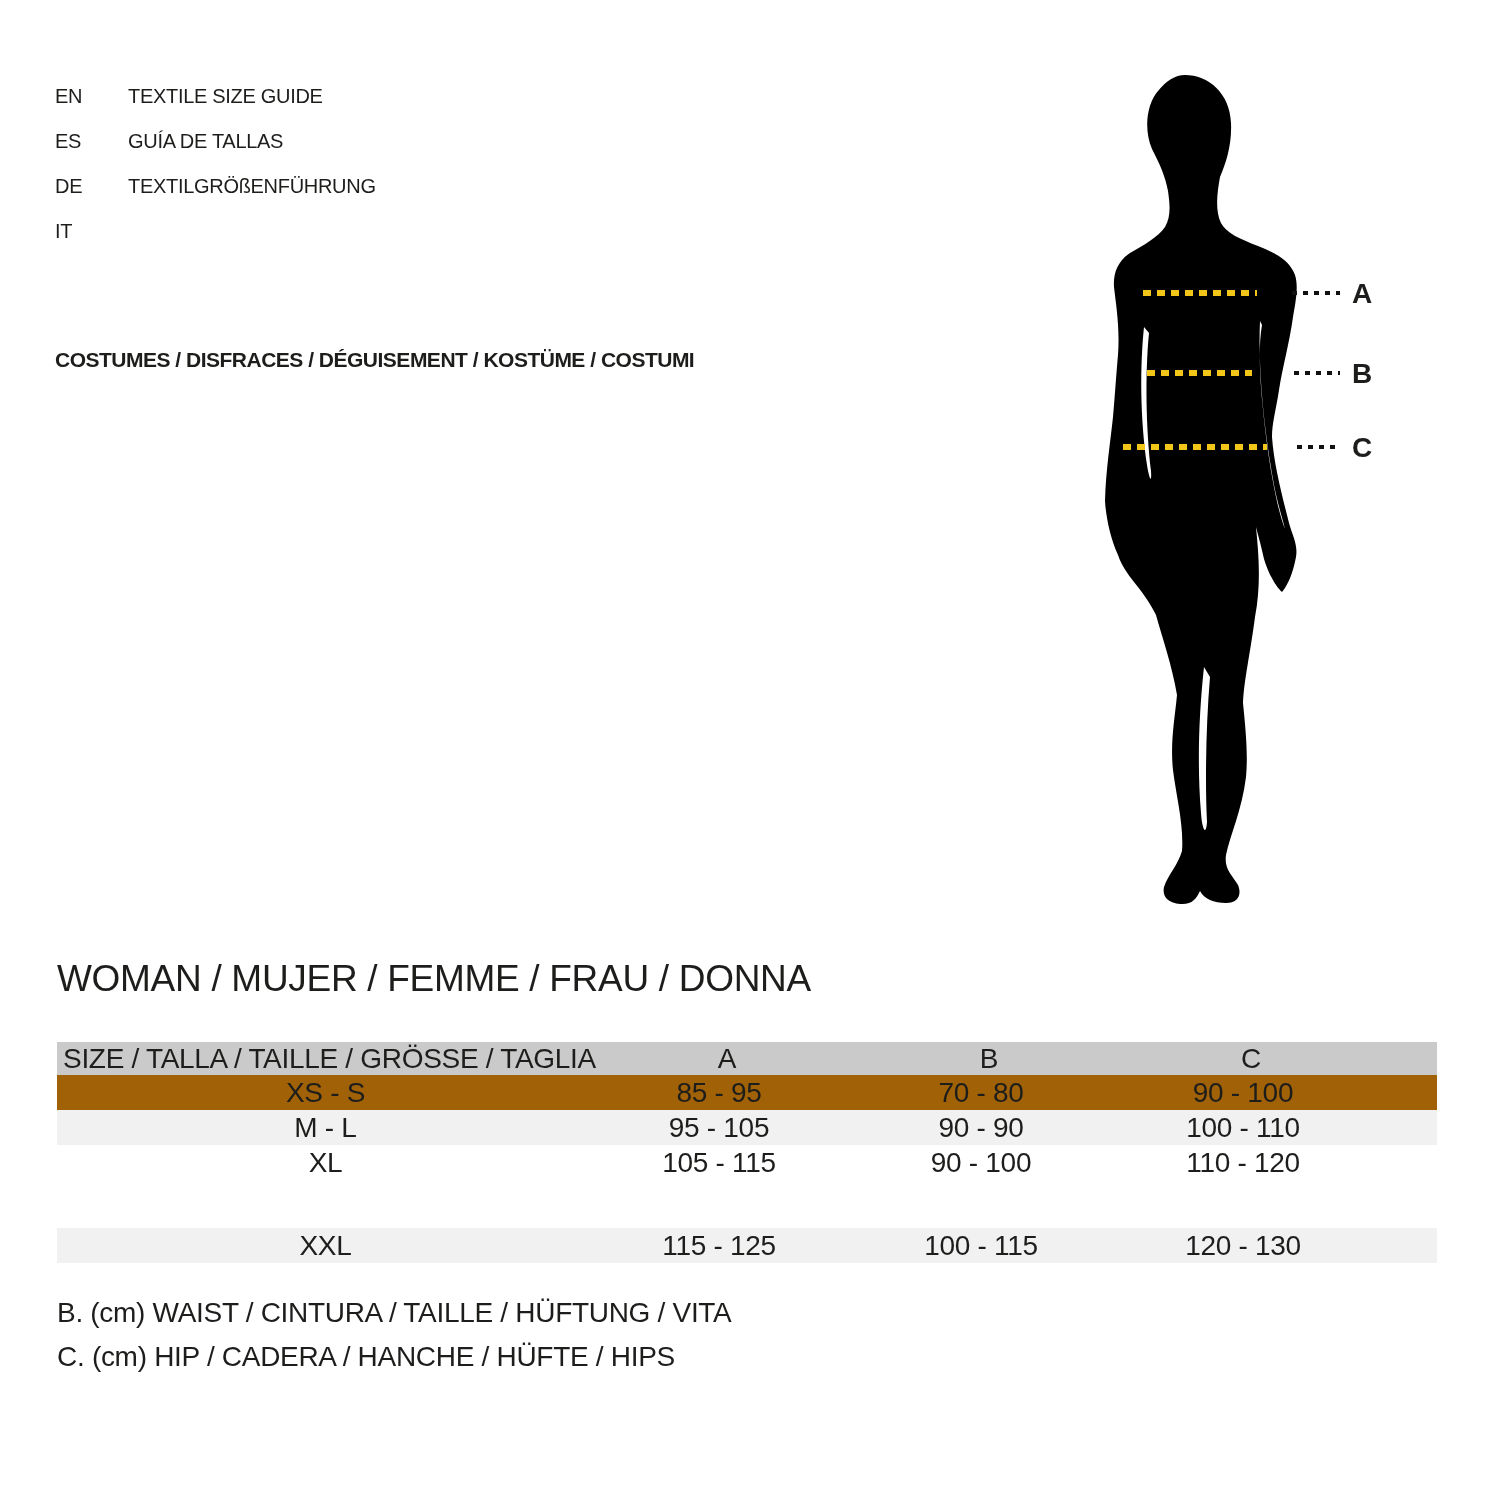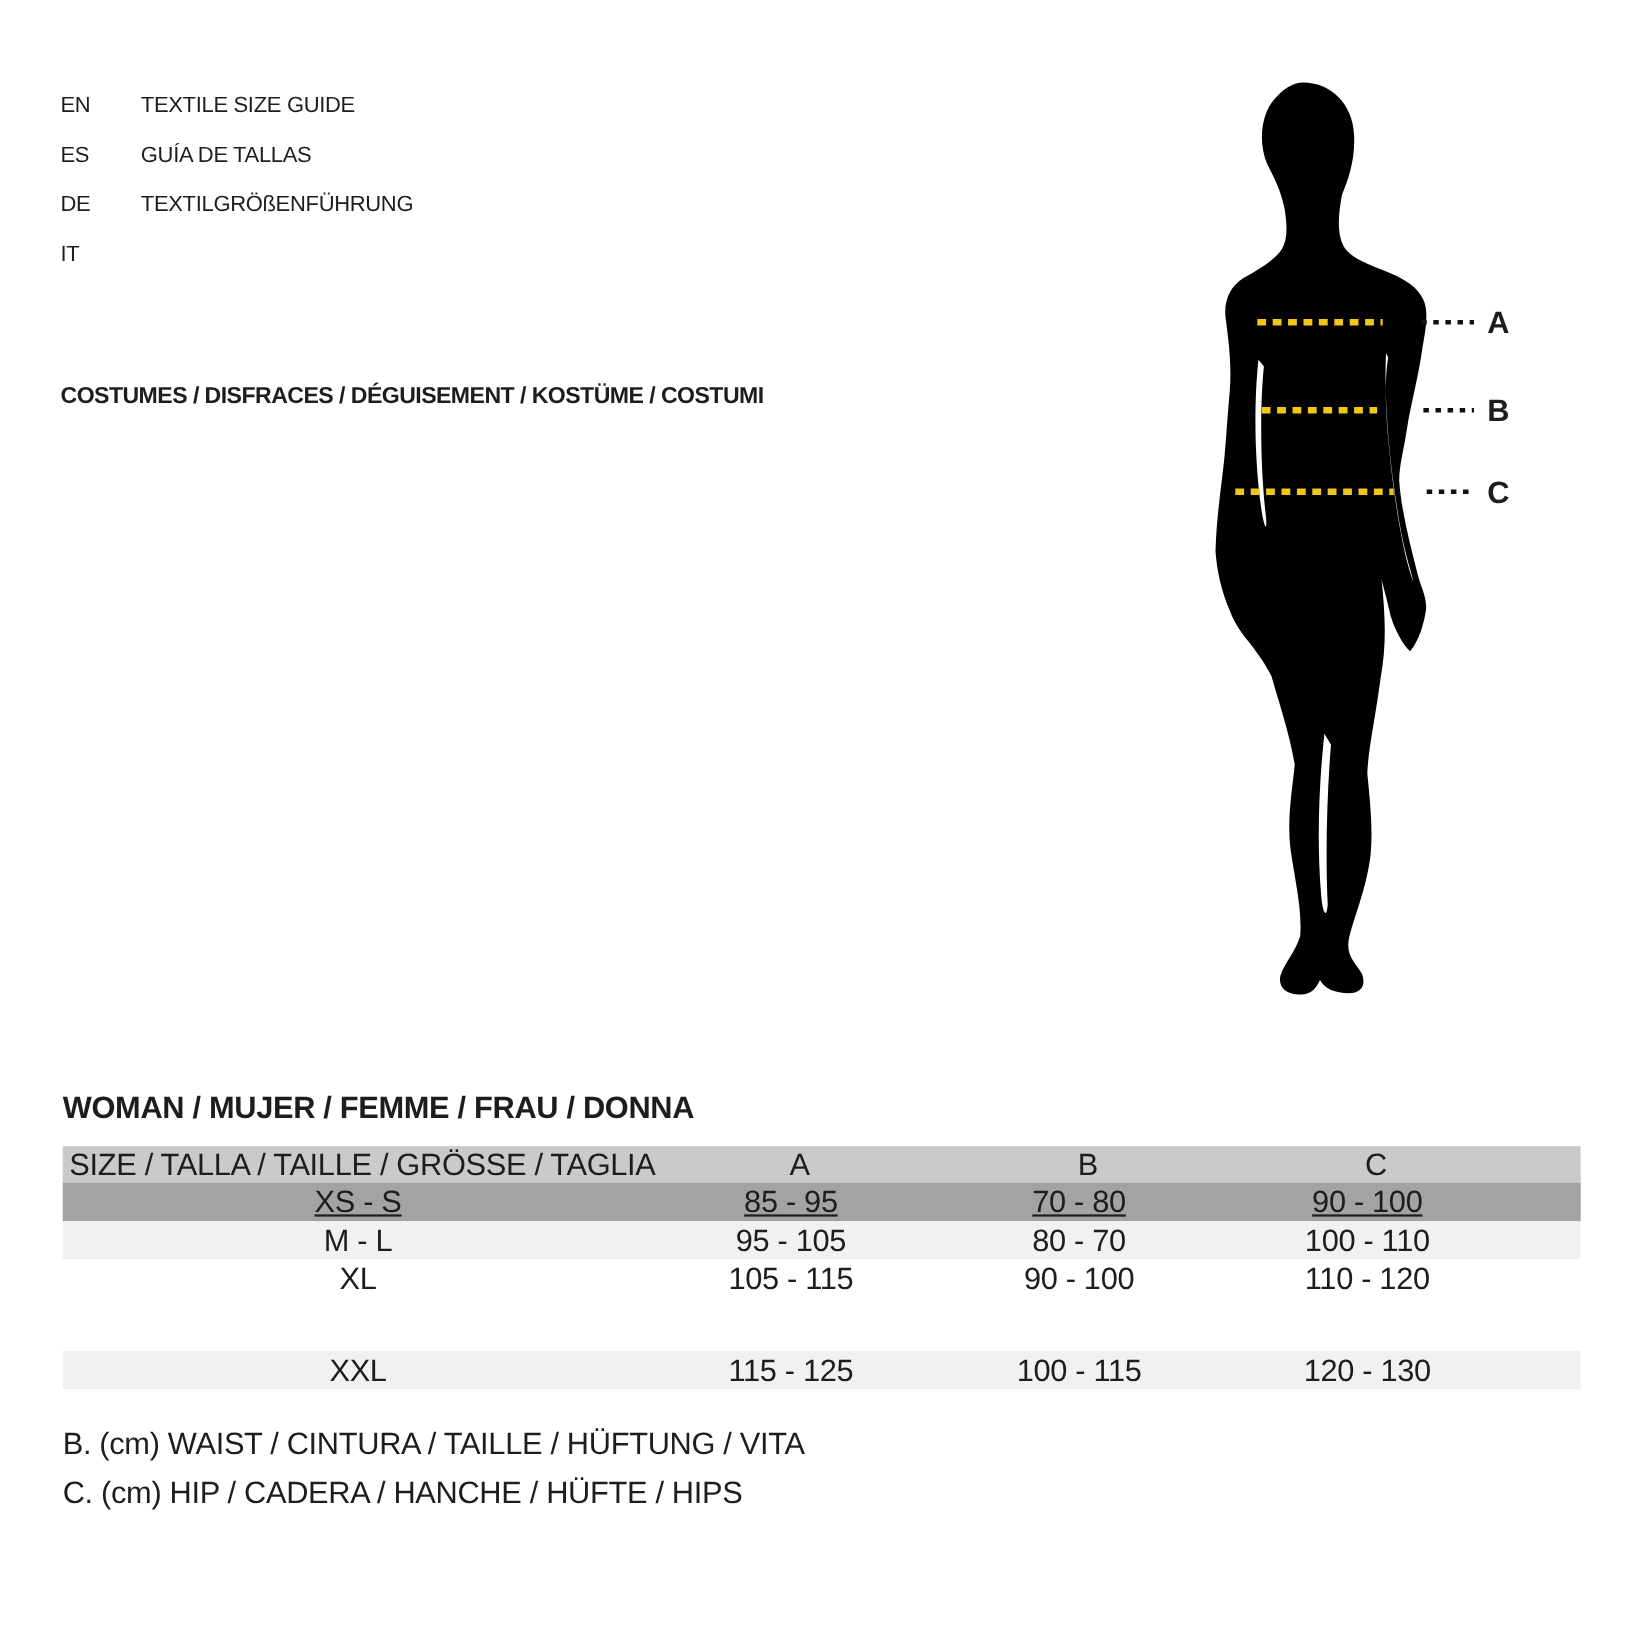--- a/index.html
+++ b/index.html
@@ -26,22 +26,22 @@
   .category-line{
     position:absolute;left:55px;top:340px;
     font-size:21px;line-height:40px;font-weight:700;
     letter-spacing:-0.5px;white-space:nowrap;
   }
   
   .figure-wrap{position:absolute;left:1080px;top:65px;width:320px;height:850px;}
   .marker-label{font-family:"Liberation Sans","DejaVu Sans",sans-serif;font-weight:700;font-size:28px;}
   
   .section-heading{
-    position:absolute;left:57px;top:992px;
-    font-size:28px;line-height:30px;letter-spacing:-0.3px;white-space:nowrap;font-weight:bold;
+    position:absolute;left:57px;top:964px;
+    font-size:37px;line-height:30px;letter-spacing:-0.3px;white-space:nowrap;
   }
   
   .size-table{
     position:absolute;left:57px;top:1042px;width:1380px;
     font-size:28px;letter-spacing:-0.3px;
   }
   .t-row{display:flex;align-items:center;height:35px;}
   .t-row.header{height:33px;}
   .c-size{flex:0 0 531px;text-align:center;padding-left:6px;box-sizing:border-box;white-space:nowrap;}
   .c-a,.c-b,.c-c{flex:0 0 262px;text-align:center;white-space:nowrap;}
@@ -141,31 +141,31 @@
   <div class="section-heading">WOMAN / MUJER / FEMME / FRAU / DONNA</div>
 
   <div class="size-table">
     <div class="t-row header" style="background:#cacaca;">
       <span class="c-size">SIZE / TALLA / TAILLE / GRÖSSE / TAGLIA</span>
       <span class="c-a">A</span>
       <span class="c-b">B</span>
       <span class="c-c">C</span>
       <span class="c-pad"></span>
     </div>
-    <div class="t-row" style="background:#a3a3a3;text-decoration:underline;">
+    <div class="t-row" style="background:#a16207;">
       <span class="c-size">XS - S</span>
       <span class="c-a">85 - 95</span>
       <span class="c-b">70 - 80</span>
       <span class="c-c">90 - 100</span>
       <span class="c-pad"></span>
     </div>
     <div class="t-row" style="background:#f1f1f1;">
       <span class="c-size">M - L</span>
       <span class="c-a">95 - 105</span>
-      <span class="c-b">80 - 70</span>
+      <span class="c-b">90 - 90</span>
       <span class="c-c">100 - 110</span>
       <span class="c-pad"></span>
     </div>
     <div class="t-row" style="background:#ffffff;">
       <span class="c-size">XL</span>
       <span class="c-a">105 - 115</span>
       <span class="c-b">90 - 100</span>
       <span class="c-c">110 - 120</span>
       <span class="c-pad"></span>
     </div>

